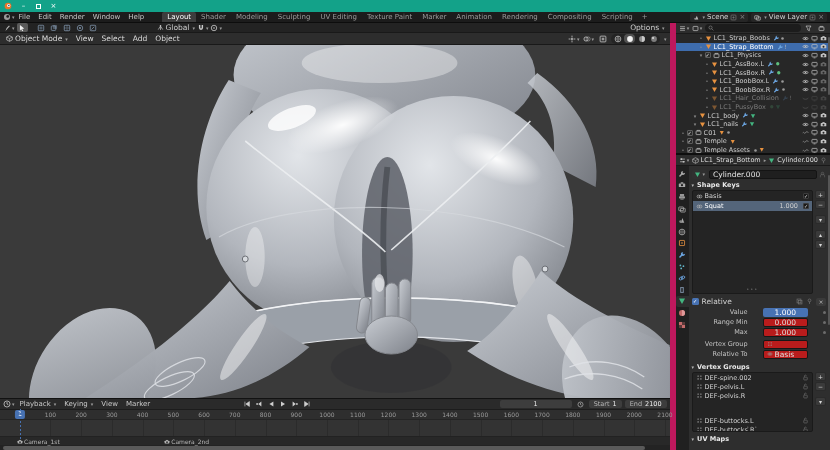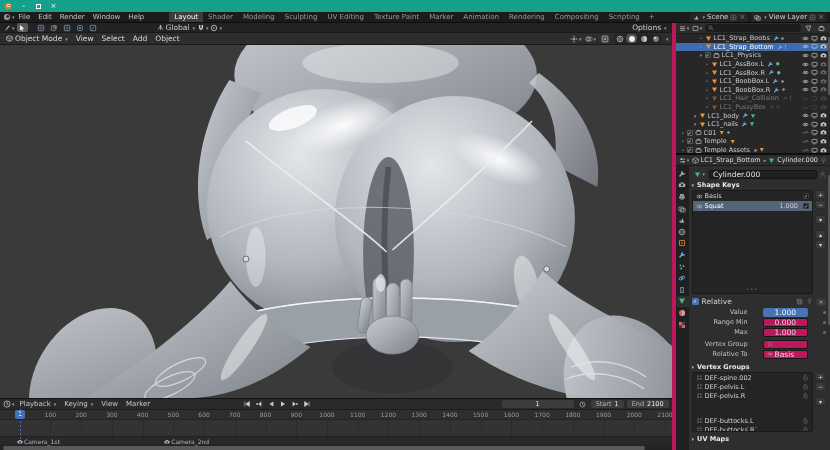--- a/index.html
+++ b/index.html
@@ -12,31 +12,31 @@
   .titlebar { height:12px; background:#13a289; display:flex; align-items:center; padding:0 4px; }
   .titlebar .blogo { width:8px; height:8px; margin-right:4px; }
   .titlebar .title { color:#eaf8f4; font-size:7px; white-space:nowrap; overflow:hidden; flex:1; }
   .winbtns { display:flex; gap:0; }
   .winbtn { width:15px; height:12px; display:flex; align-items:center; justify-content:center; color:#fff; font-size:7px; }
   .maxbox { width:5px; height:5px; border:1px solid #fff; display:inline-block; }
 
   
   .topbar { height:11px; background:#1c1c1c; border-bottom:1px solid #0d0d0d; display:flex; align-items:center; padding:0 3px; font-size:7px; color:#c6c6c6; }
   .topbar .menu-item { padding:0 4px; white-space:nowrap; }
-  .ws-tabs { display:flex; align-items:center; margin-left:21px; color:#9a9a9a; }
+  .ws-tabs { display:flex; align-items:center; margin-left:14px; color:#9a9a9a; }
   .ws-tab { padding:1px 5px; white-space:nowrap; border-radius:2px 2px 0 0; }
   .ws-tab.active { background:#3d3d3d; color:#fff; }
   .ws-add { padding:0 4px; color:#9a9a9a; }
   .tb-right { margin-left:auto; display:flex; align-items:center; gap:3px; }
   .selector { display:flex; align-items:center; gap:2px; background:#262626; border-radius:2px; height:9px; padding:0 3px; color:#d5d5d5; }
   .selector .mini { opacity:.55; }
 
   
   .main { position:absolute; top:23px; left:0; right:0; bottom:0; display:flex; }
-  .leftcol { width:688px; display:flex; flex-direction:column; border-right:4px solid #be185d; }
+  .leftcol { width:688px; display:flex; flex-direction:column; border-right:6px solid #be185d; }
 
   .toolrow { height:10px; background:#232323; border-bottom:1px solid #191919; display:flex; align-items:center; padding:0 3px; gap:2px; }
   .toolbtn { height:9px; min-width:11px; display:flex; align-items:center; justify-content:center; border-radius:2px; color:#b9b9b9; }
   .toolbtn.active { background:#5a5a5a; color:#f2f2f2; }
   .blue-ico { color:#8fa7c2; opacity:.85; }
   .caret { font-size:5px; color:#9a9a9a; margin-left:1px; }
   .orient { display:flex; align-items:center; gap:2px; margin-left:56px; color:#d0d0d0; }
   .options-btn { margin-left:auto; margin-right:2px; display:flex; align-items:center; gap:2px; color:#cfcfcf; }
 
   .vph { height:12px; background:#2d2d2d; border-bottom:1px solid #191919; display:flex; align-items:center; padding:0 3px; gap:1px; color:#dcdcdc; }
@@ -118,21 +118,21 @@
 
   .relrow { display:flex; align-items:center; gap:3px; height:11px; margin-top:2px; }
   .bluecheck { width:7px; height:7px; background:#4772b3; border-radius:1.5px; color:#fff; font-size:5px; line-height:7px; text-align:center; flex:0 0 auto; }
   .relrow .spacer { flex:1; }
   .miniico { opacity:.55; }
   .xbtn { width:10px; height:8px; background:#3a3a3a; border-radius:2px; display:flex; align-items:center; justify-content:center; color:#bbb; font-size:6px; }
 
   .frow { display:flex; align-items:center; gap:15px; height:10px; }
   .flabel { width:56px; text-align:right; color:#c3c3c3; font-size:6.5px; flex:0 0 auto; }
   .fslider { flex:1; background:#4772b3; border-radius:2px; height:9px; display:flex; align-items:center; justify-content:center; color:#fff; }
-  .ffield { flex:1; background:#be185d; border:1px solid #171717; border-radius:2px; height:9px; display:flex; align-items:center; justify-content:center; color:#dedede; }
+  .ffield { flex:1; background:#b91c1c; border:1px solid #171717; border-radius:2px; height:9px; display:flex; align-items:center; justify-content:center; color:#dedede; }
   .ffield.lefty { justify-content:flex-start; padding:0 3px; gap:2px; }
   .fdot { width:3px; height:3px; border-radius:50%; background:#6b6b6b; flex:0 0 auto; }
 
   .lockico { margin-left:auto; opacity:.6; }
   svg.ic { display:block; }
 </style>
 </head>
 <body>
 
 <div id="app">

